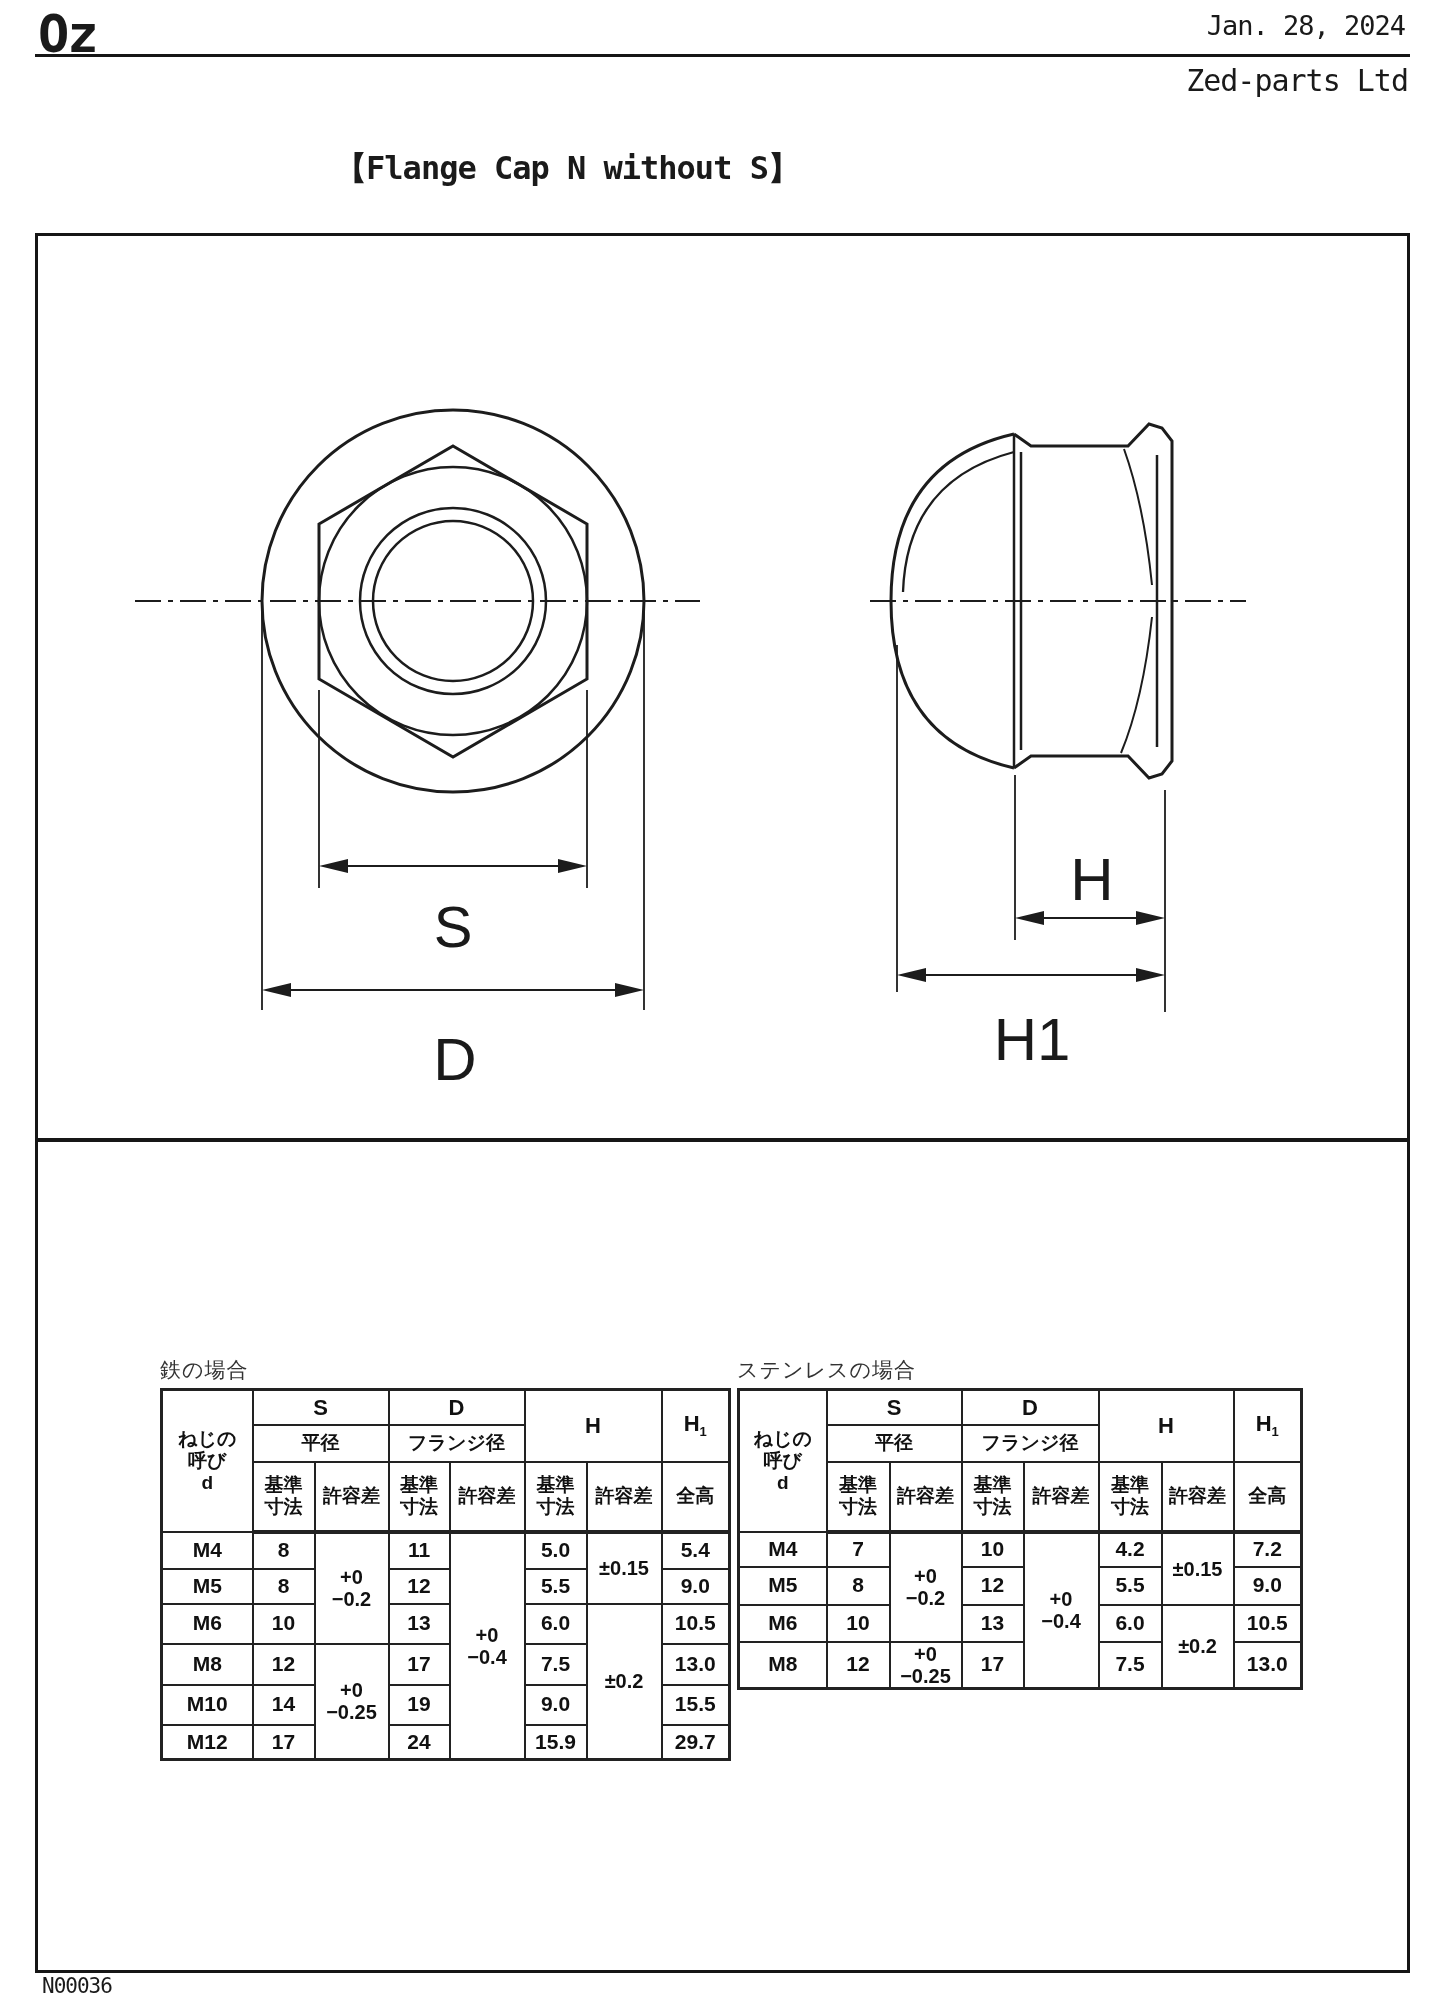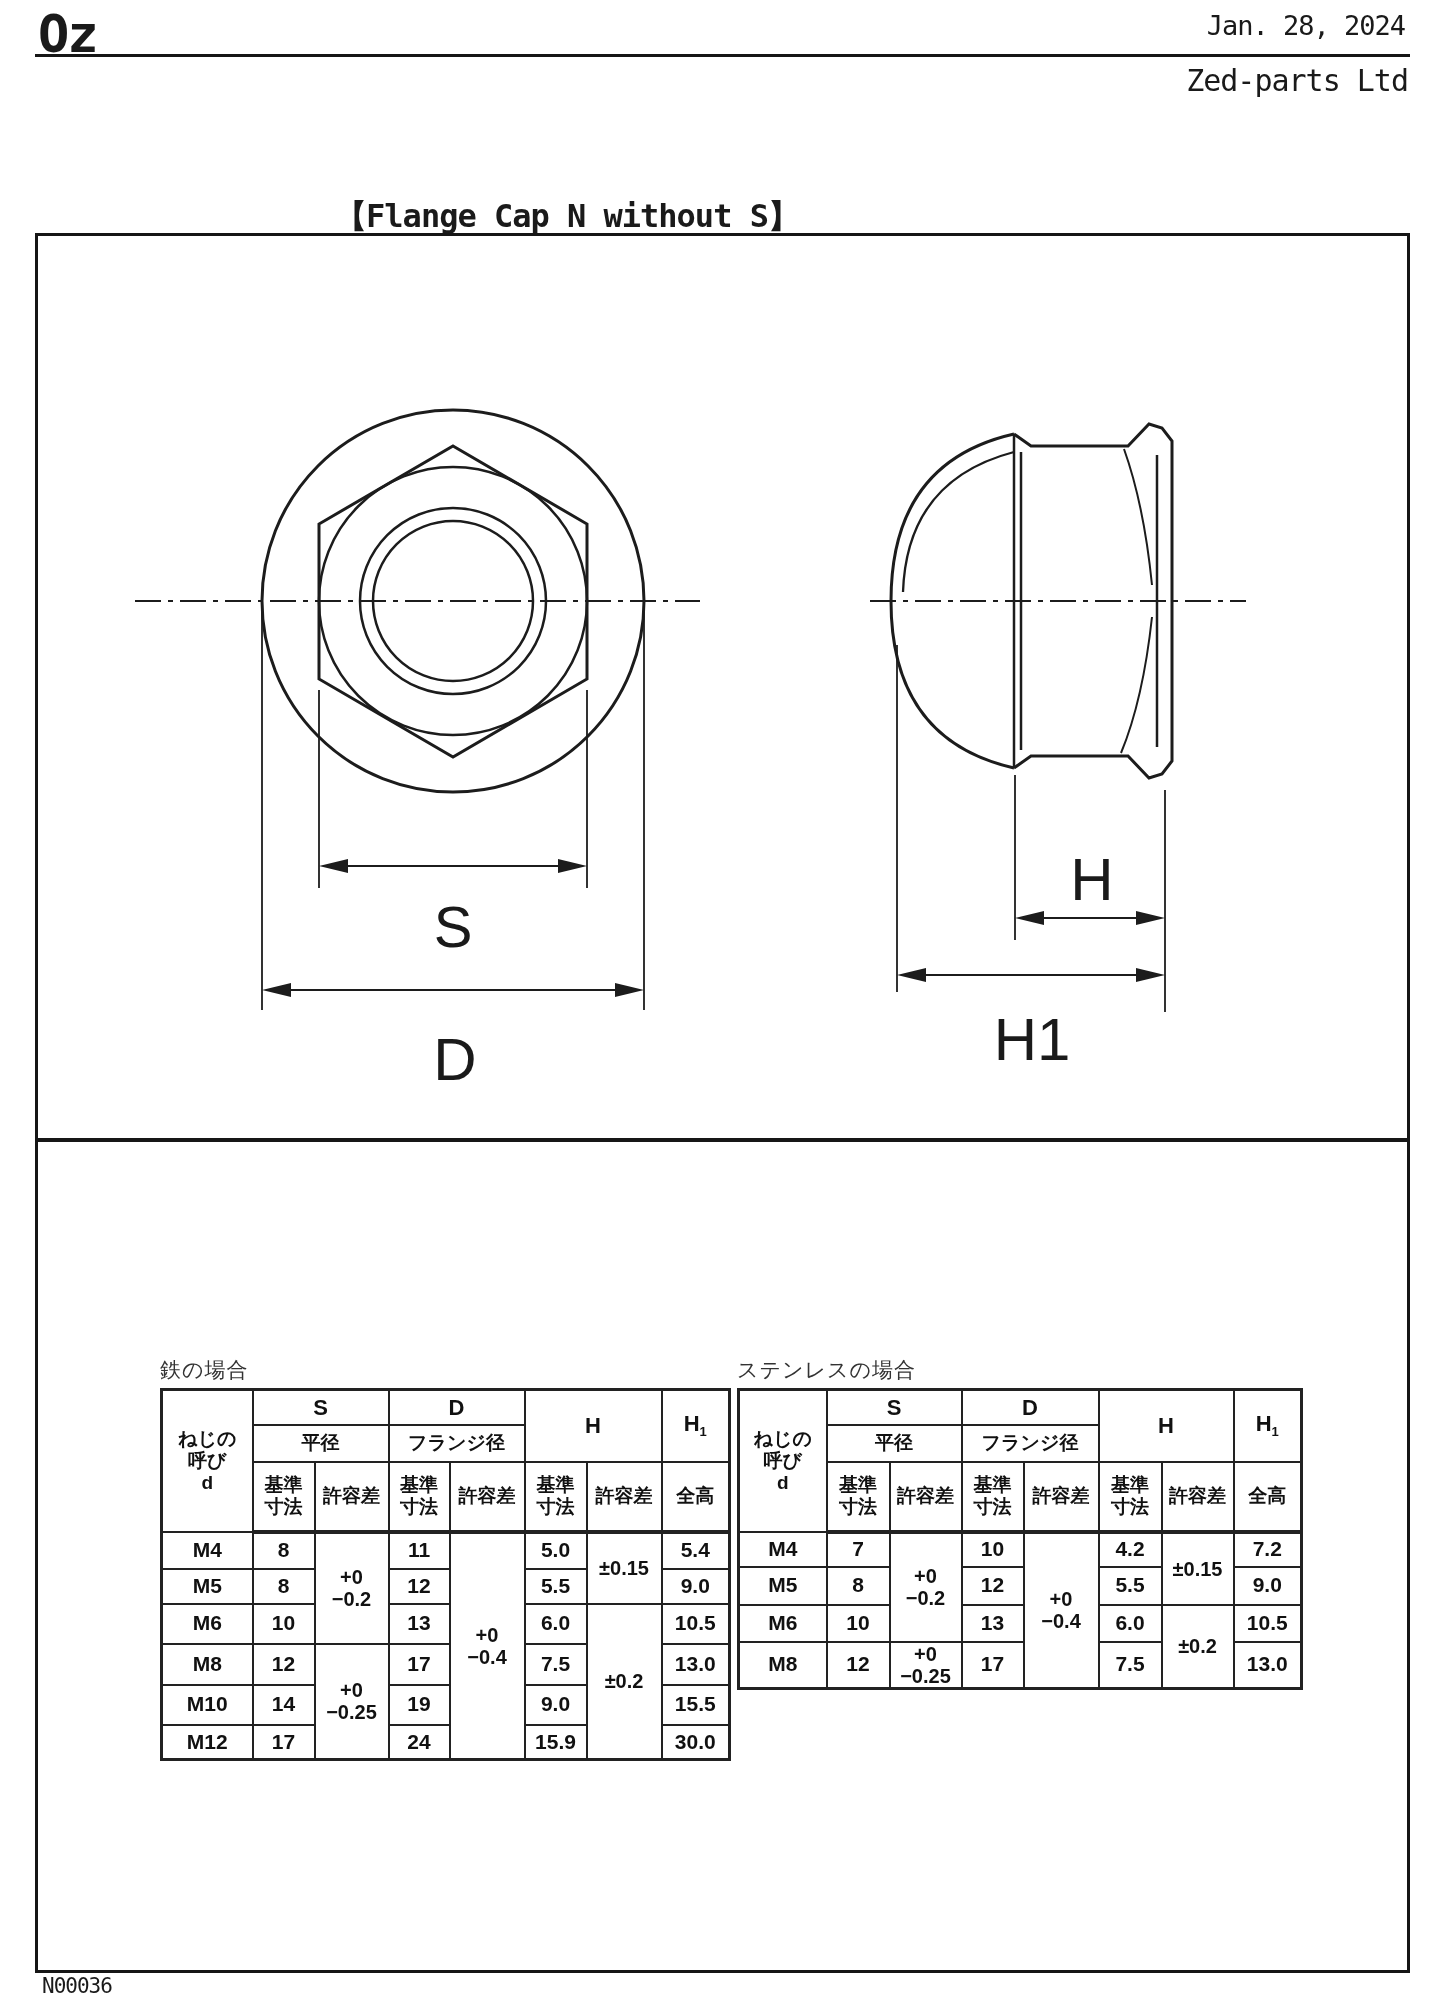--- a/index.html
+++ b/index.html
@@ -31,21 +31,21 @@
     font-size:30px;font-weight:500;letter-spacing:-1px;
   }
   .doctype{
     left:0;top:117px;width:1134px;text-align:center;
     font-family:"DejaVu Sans Mono",monospace;
     font-size:28px;font-weight:500;letter-spacing:-1px;
   }
   .drawtitle{
     left:0;top:147px;width:1134px;text-align:center;
     font-family:"DejaVu Sans Mono",monospace;
-    font-size:32px;font-weight:600;letter-spacing:-1px;margin-top:48px;
+    font-size:32px;font-weight:600;letter-spacing:-1px;
   }
   .frame{
     left:35px;top:233px;width:1369px;height:1734px;
     border:3px solid #161616;background:#fff;
   }
   .divider{
     left:35px;top:1138px;width:1375px;height:4px;background:#161616;
   }
   .footer-code{
     left:42px;top:1974px;
@@ -231,21 +231,21 @@
         <td>14</td>
         <td>19</td>
         <td>9.0</td>
         <td>15.5</td>
       </tr>
       <tr style="height:35px">
         <td>M12</td>
         <td>17</td>
         <td>24</td>
         <td>15.9</td>
-        <td>30.0</td>
+        <td>29.7</td>
       </tr>
     </tbody>
   </table>
 
   <div class="abs tbl-title" style="left:737px;top:1356px;">ステンレスの場合</div>
 
   <table class="tbl abs" style="left:737px;top:1388px;width:563px;border:3px solid #222;">
     <colgroup>
       <col style="width:88px">
         <col style="width:63px">

